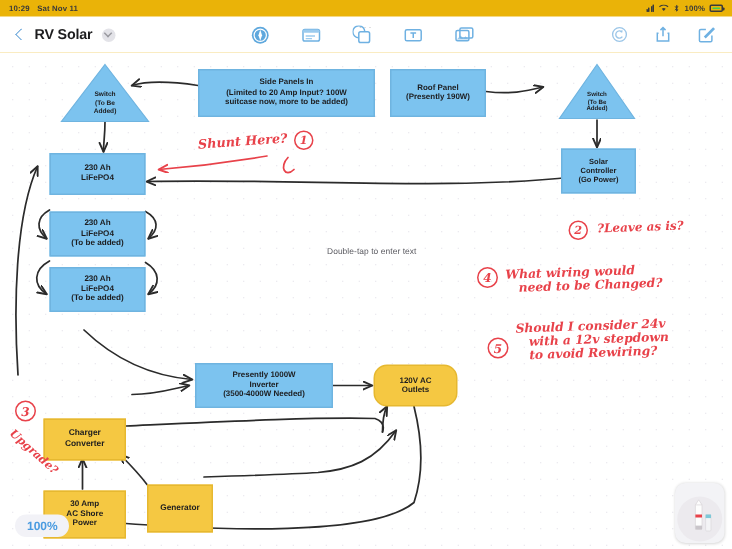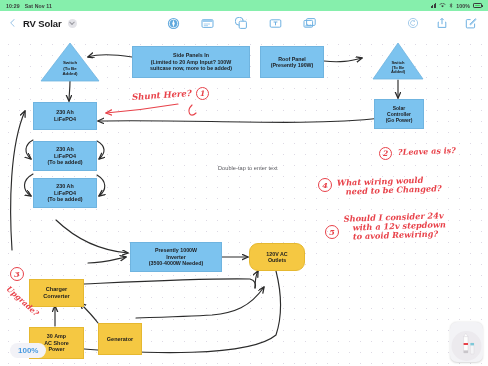--- a/index.html
+++ b/index.html
@@ -2,21 +2,21 @@
 <html><head>
 <meta charset="utf-8">
 <style>
   * { margin:0; padding:0; box-sizing:border-box; }
   html,body { width:488px; height:366px; overflow:hidden; }
   body {
     font-family:"Liberation Sans", sans-serif;
     background:#ffffff;
     -webkit-font-smoothing:antialiased;
   }
-  .app { position:relative; width:488px; height:366px; background:#86efac; }
+  .app { position:relative; width:488px; height:366px; background:#eab308; }
 
   
   .statusbar {
     position:absolute; top:0; left:0; width:488px; height:11px;
     display:flex; align-items:center; justify-content:space-between;
     padding:0 6px; font-size:5.2px; color:#3a3a3a; letter-spacing:.1px;
   }
   .sb-left { display:flex; align-items:center; gap:5px; font-weight:600; }
   .sb-right { display:flex; align-items:center; gap:3px; font-weight:600; }
   .sig { display:flex; align-items:flex-end; gap:.6px; height:5px; }

